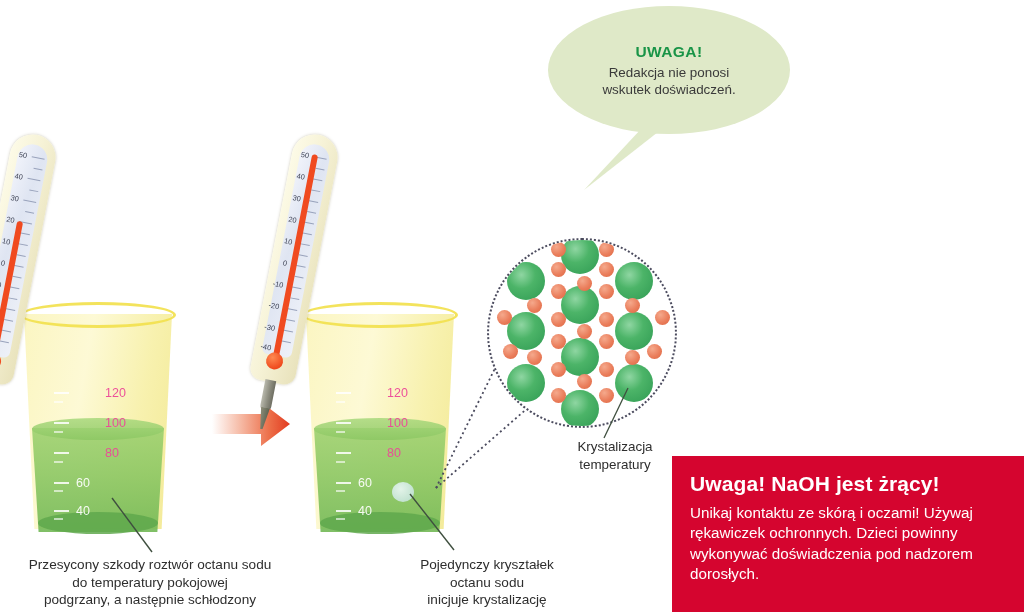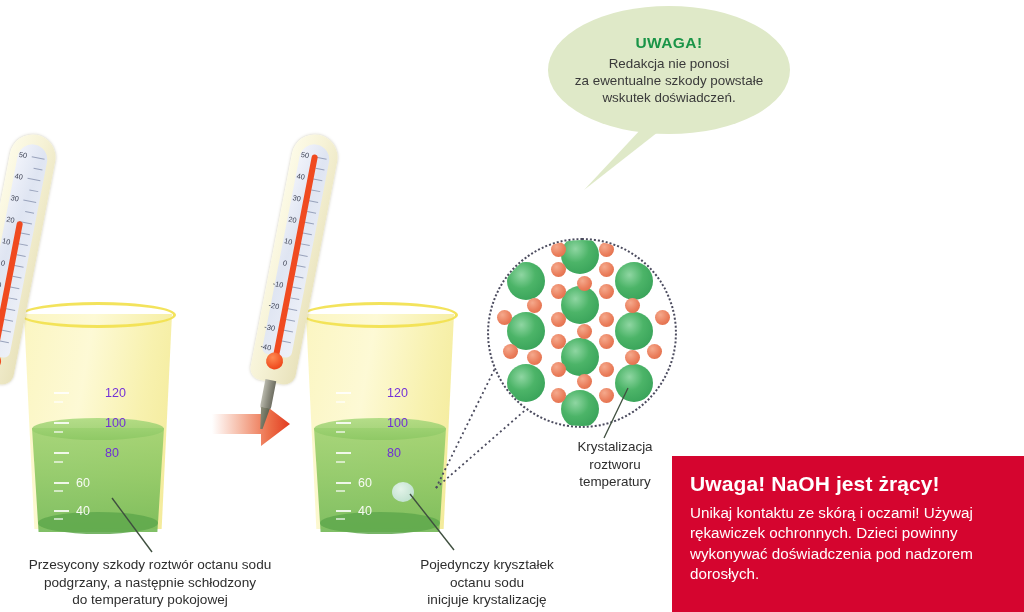--- a/index.html
+++ b/index.html
@@ -72,21 +72,21 @@
     border-radius:50%;background:#5fa84c;opacity:.85;
   }
   .bk-ticks{position:absolute;left:36px;top:38px;width:90px;height:190px;}
   .tick-row{position:absolute;left:0;display:flex;align-items:center;}
   .tick-major{width:15px;height:2px;background:#ffffff;opacity:.85;}
   .tick-minor{width:9px;height:1.6px;background:#ffffff;opacity:.6;}
   .tick-lbl{
     margin-left:7px;color:#ffffff;font-size:12.5px;opacity:.92;
     font-family:"Liberation Sans",sans-serif;
   }
-  .tick-lbl.dim{color:#6d28d9;opacity:.95;margin-left:36px;}
+  .tick-lbl.dim{color:#ec4899;opacity:.95;margin-left:36px;}
 
   
   .thermo{width:104px;height:265px;}
   .th-body{
     position:absolute;left:0;top:0;width:46px;height:252px;
     background:linear-gradient(95deg,#fdfbe8 0%,#f6f2d6 45%,#e8e2bb 100%);
     border-radius:23px 23px 12px 12px;
     box-shadow:0 0 3px rgba(140,130,90,.45);
   }
   .th-face{
@@ -143,21 +143,20 @@
 </style>
 </head>
 <body>
 
 <div id="stage">
 
   <div class="abs bubble">
     <div class="bubble-inner">
       <div class="bubble-title">UWAGA!</div>
       <div class="bubble-line">Redakcja nie ponosi</div>
-      <div class="bubble-line">za ewentualne szkody powstałe</div>
       <div class="bubble-line">wskutek doświadczeń.</div>
     </div>
   </div>
 
   <svg class="abs" style="left:580px;top:126px;" width="80" height="66">
     <path d="M 62,2 L 78,6 L 4,64 Z" fill="#dfe9c8"></path>
   </svg>
 
   <div class="abs beaker" style="left:18px;top:300px;">
     <div class="bk-glass"></div>
@@ -405,28 +404,27 @@
       <div class="mol-small" style="left:110px;top:148px;"></div>
     </div>
   </div>
 
   <svg class="abs" style="left:594px;top:386px;" width="40" height="56">
     <line x1="34" y1="2" x2="10" y2="52" stroke="#3f4f3f" stroke-width="1.3"></line>
   </svg>
 
   <div class="abs caption cap3">
     <div>Krystalizacja</div>
-    <div>roztworu</div>
     <div>temperatury</div>
   </div>
 
   <div class="abs caption cap1">
     <div>Przesycony szkody roztwór octanu sodu</div>
+    <div>do temperatury pokojowej</div>
     <div>podgrzany, a następnie schłodzony</div>
-    <div>do temperatury pokojowej</div>
   </div>
 
   <div class="abs redbox">
     <div class="redbox-title">Uwaga! NaOH jest żrący!</div>
     <div class="redbox-body">Unikaj kontaktu ze skórą i oczami! Używaj rękawiczek ochronnych. Dzieci powinny wykonywać doświadczenia pod nadzorem dorosłych.</div>
   </div>
 
   <div class="abs caption cap2">
     <div>Pojedynczy kryształek</div>
     <div>octanu sodu</div>

